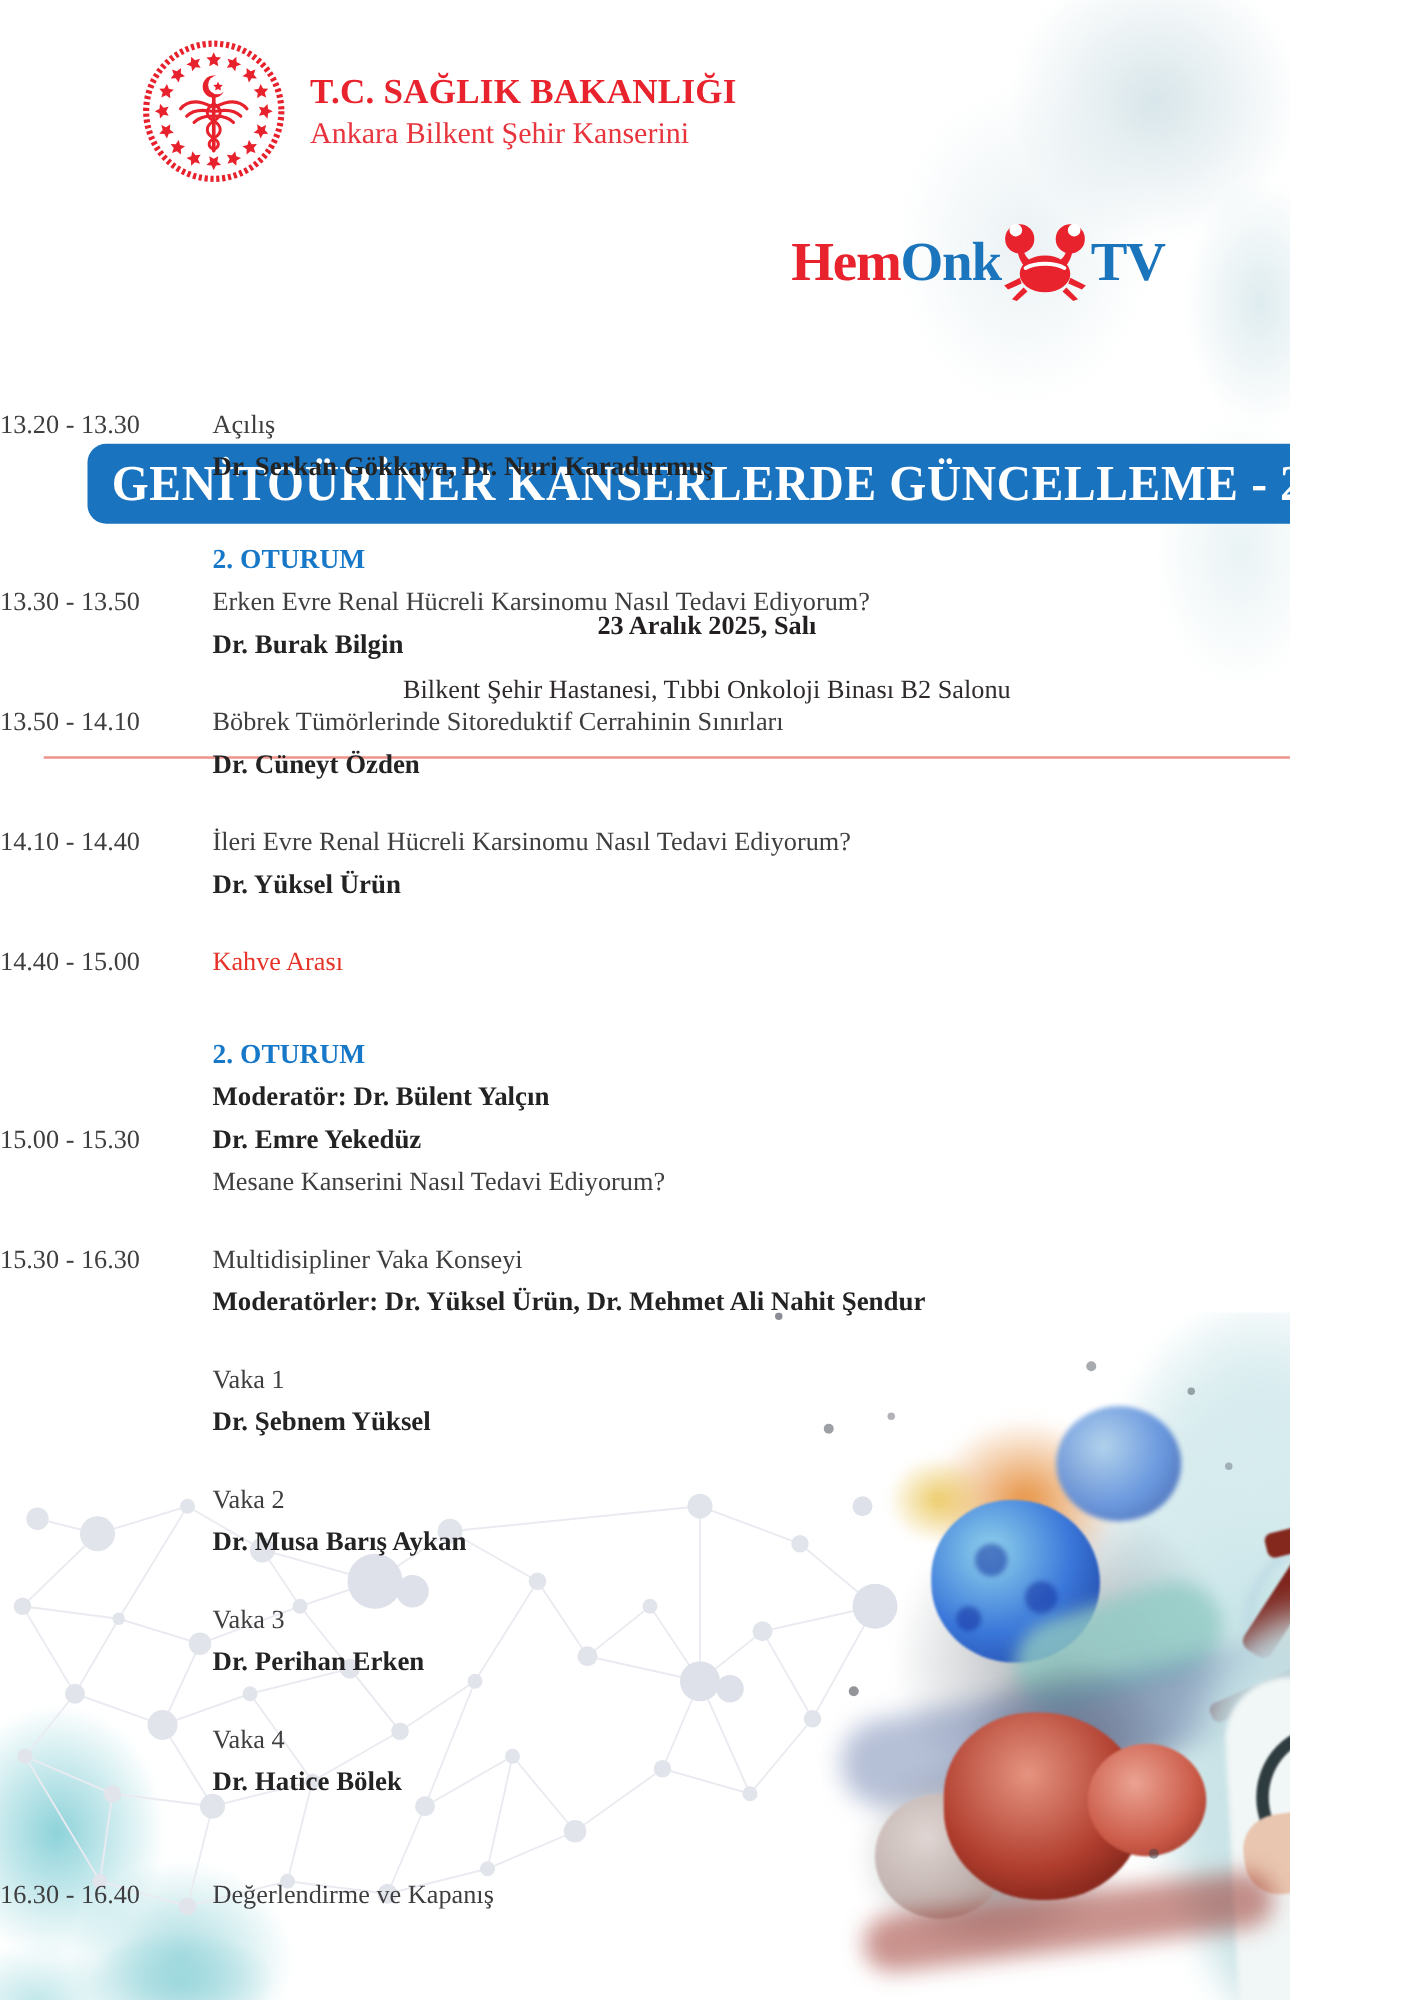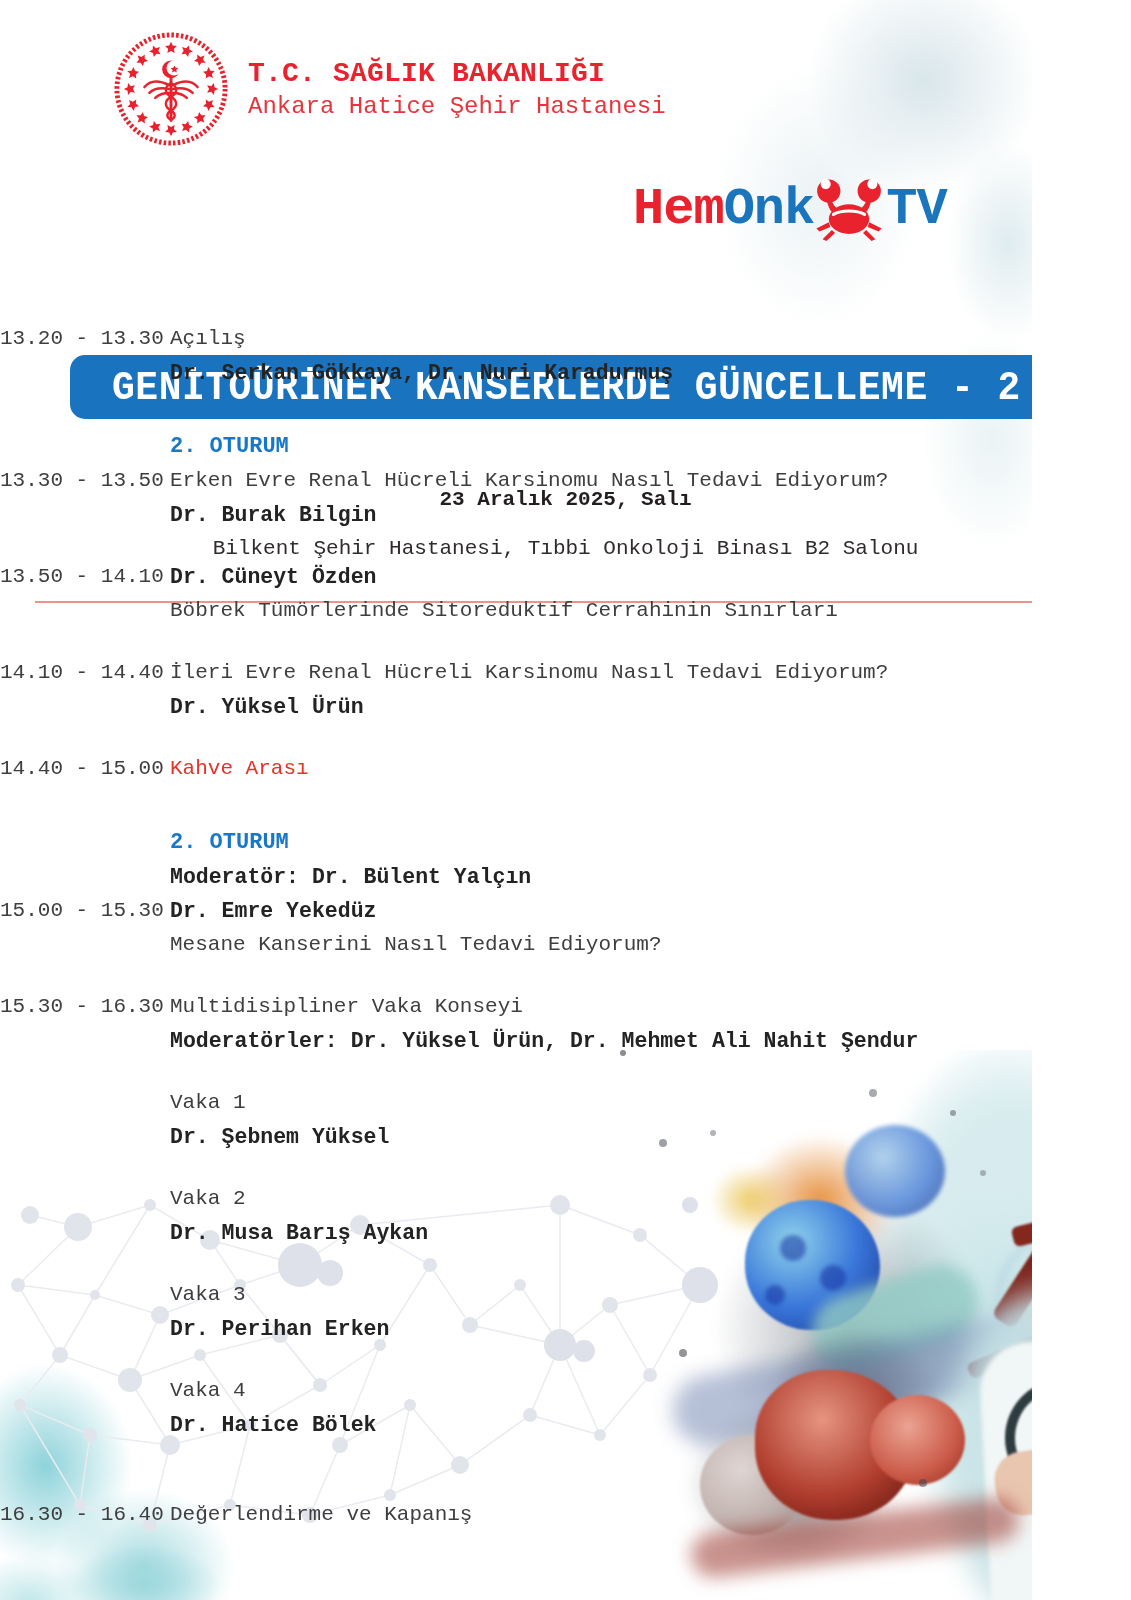--- a/index.html
+++ b/index.html
@@ -1,17 +1,17 @@
 <!DOCTYPE html>
 <html><head>
 <meta charset="utf-8">
 <style>
   html,body{margin:0;padding:0;background:#ffffff;}
   .page{position:relative;width:1032px;height:1600px;background:#ffffff;overflow:hidden;
-        font-family:Liberation Mono, monospace;color:#3e3e40;}
+        font-family:Liberation Serif, serif;color:#3e3e40;}
   
   .deco{position:absolute;pointer-events:none;}
   .wash-top-right{right:-60px;top:-80px;width:420px;height:460px;
     background:
       radial-gradient(closest-side at 60% 35%, rgba(203,221,227,.75), rgba(203,221,227,0) 70%),
       radial-gradient(closest-side at 80% 70%, rgba(214,231,235,.8), rgba(214,231,235,0) 72%),
       radial-gradient(closest-side at 35% 60%, rgba(222,234,238,.6), rgba(222,234,238,0) 70%);
     filter:blur(2px);}
   .wash-right-mid{right:-30px;top:330px;width:140px;height:220px;
     background:radial-gradient(closest-side, rgba(216,233,236,.55), rgba(216,233,236,0));}
@@ -83,21 +83,21 @@
     box-shadow: 40px 90px 0 1px rgba(60,66,76,.5), 330px 60px 0 0 rgba(60,66,76,.45),
       300px 430px 0 1px rgba(60,66,76,.5), 90px 80px 0 0 rgba(60,66,76,.4),
       360px 120px 0 0 rgba(60,66,76,.35), 250px 40px 0 1px rgba(60,66,76,.45),
       60px 300px 0 1px rgba(40,44,52,.5), 420px 480px 0 1px rgba(60,66,76,.4);}
   
   .ministry{position:absolute;left:112px;top:30px;display:flex;align-items:center;gap:18px;}
   .ministry-text{display:flex;flex-direction:column;gap:4px;}
   .ministry-title{color:#e8232d;font-weight:700;font-size:28px;letter-spacing:.2px;}
   .ministry-sub{color:#e8343c;font-size:24px;}
   .brand{position:absolute;left:633px;top:56px;display:flex;align-items:center;height:70px;}
-  .brand span{font-size:52px;font-weight:700;letter-spacing:-1px;}
+  .brand span{font-size:44px;font-weight:700;letter-spacing:-1px;}
   .brand .red{color:#e8232d;}
   .brand .blue{color:#1b75bc;}
   .brand svg{margin:0 -2px 0 -4px;}
   
   .banner{position:absolute;left:70px;top:167px;width:993px;height:64px;background:#1a73be;
     border-radius:15px;display:flex;align-items:center;justify-content:center;}
   .banner-text{color:#ffffff;font-weight:700;font-size:38px;letter-spacing:.5px;
     transform:scaleY(1.06);white-space:nowrap;}
   .event-date{position:absolute;left:0;top:236px;width:1131px;text-align:center;
     font-weight:700;font-size:21px;color:#231f20;}
@@ -250,21 +250,21 @@
       <g stroke="#e8222d" fill="none" stroke-linecap="round">
         <path d="M60 48 L60 92" stroke-width="3"></path>
         <path d="M58 56 C46 50 38 52 33 58 M58 60 C48 58 42 60 38 64 M58 64 C51 64 47 66 44 69" stroke-width="2.6"></path>
         <path d="M62 56 C74 50 82 52 87 58 M62 60 C72 58 78 60 82 64 M62 64 C69 64 73 66 76 69" stroke-width="2.6"></path>
         <path d="M60 54 C53 58 53 64 60 68 C67 72 67 78 60 82 C55 85 55 89 60 91" stroke-width="2.4"></path>
         <path d="M60 54 C67 58 67 64 60 68 C53 72 53 78 60 82 C65 85 65 89 60 91" stroke-width="2.4"></path>
       </g>
     </svg>
     <div class="ministry-text">
       <div class="ministry-title">T.C. SAĞLIK BAKANLIĞI</div>
-      <div class="ministry-sub">Ankara Hatice Şehir Hastanesi</div>
+      <div class="ministry-sub">Ankara Bilkent Şehir Kanserini</div>
     </div>
   </div>
 
   <div class="brand content-layer">
     <span class="red">Hem</span>
       <span class="blue">Onk</span>
     <svg width="78" height="70" viewBox="0 0 100 90">
       <g fill="#e8232d">
         <circle cx="24" cy="22" r="15"></circle>
         <circle cx="76" cy="22" r="15"></circle>
@@ -307,22 +307,22 @@
       <div class="row row--item">
       <div class="row-time">13.30 - 13.50</div>
       <div class="row-lines">
           <div class="line line--plain">Erken Evre Renal Hücreli Karsinomu Nasıl Tedavi Ediyorum?</div>
           <div class="line line--bold">Dr. Burak Bilgin</div>
         </div>
     </div>
       <div class="row row--item">
       <div class="row-time">13.50 - 14.10</div>
       <div class="row-lines">
+          <div class="line line--plain">Böbrek Tümörlerinde Sitoreduktif Cerrahinin Sınırları</div>
           <div class="line line--bold">Dr. Cüneyt Özden</div>
-          <div class="line line--plain">Böbrek Tümörlerinde Sitoreduktif Cerrahinin Sınırları</div>
         </div>
     </div>
       <div class="row row--item">
       <div class="row-time">14.10 - 14.40</div>
       <div class="row-lines">
           <div class="line line--plain">İleri Evre Renal Hücreli Karsinomu Nasıl Tedavi Ediyorum?</div>
           <div class="line line--bold">Dr. Yüksel Ürün</div>
         </div>
     </div>
       <div class="row row--item">

